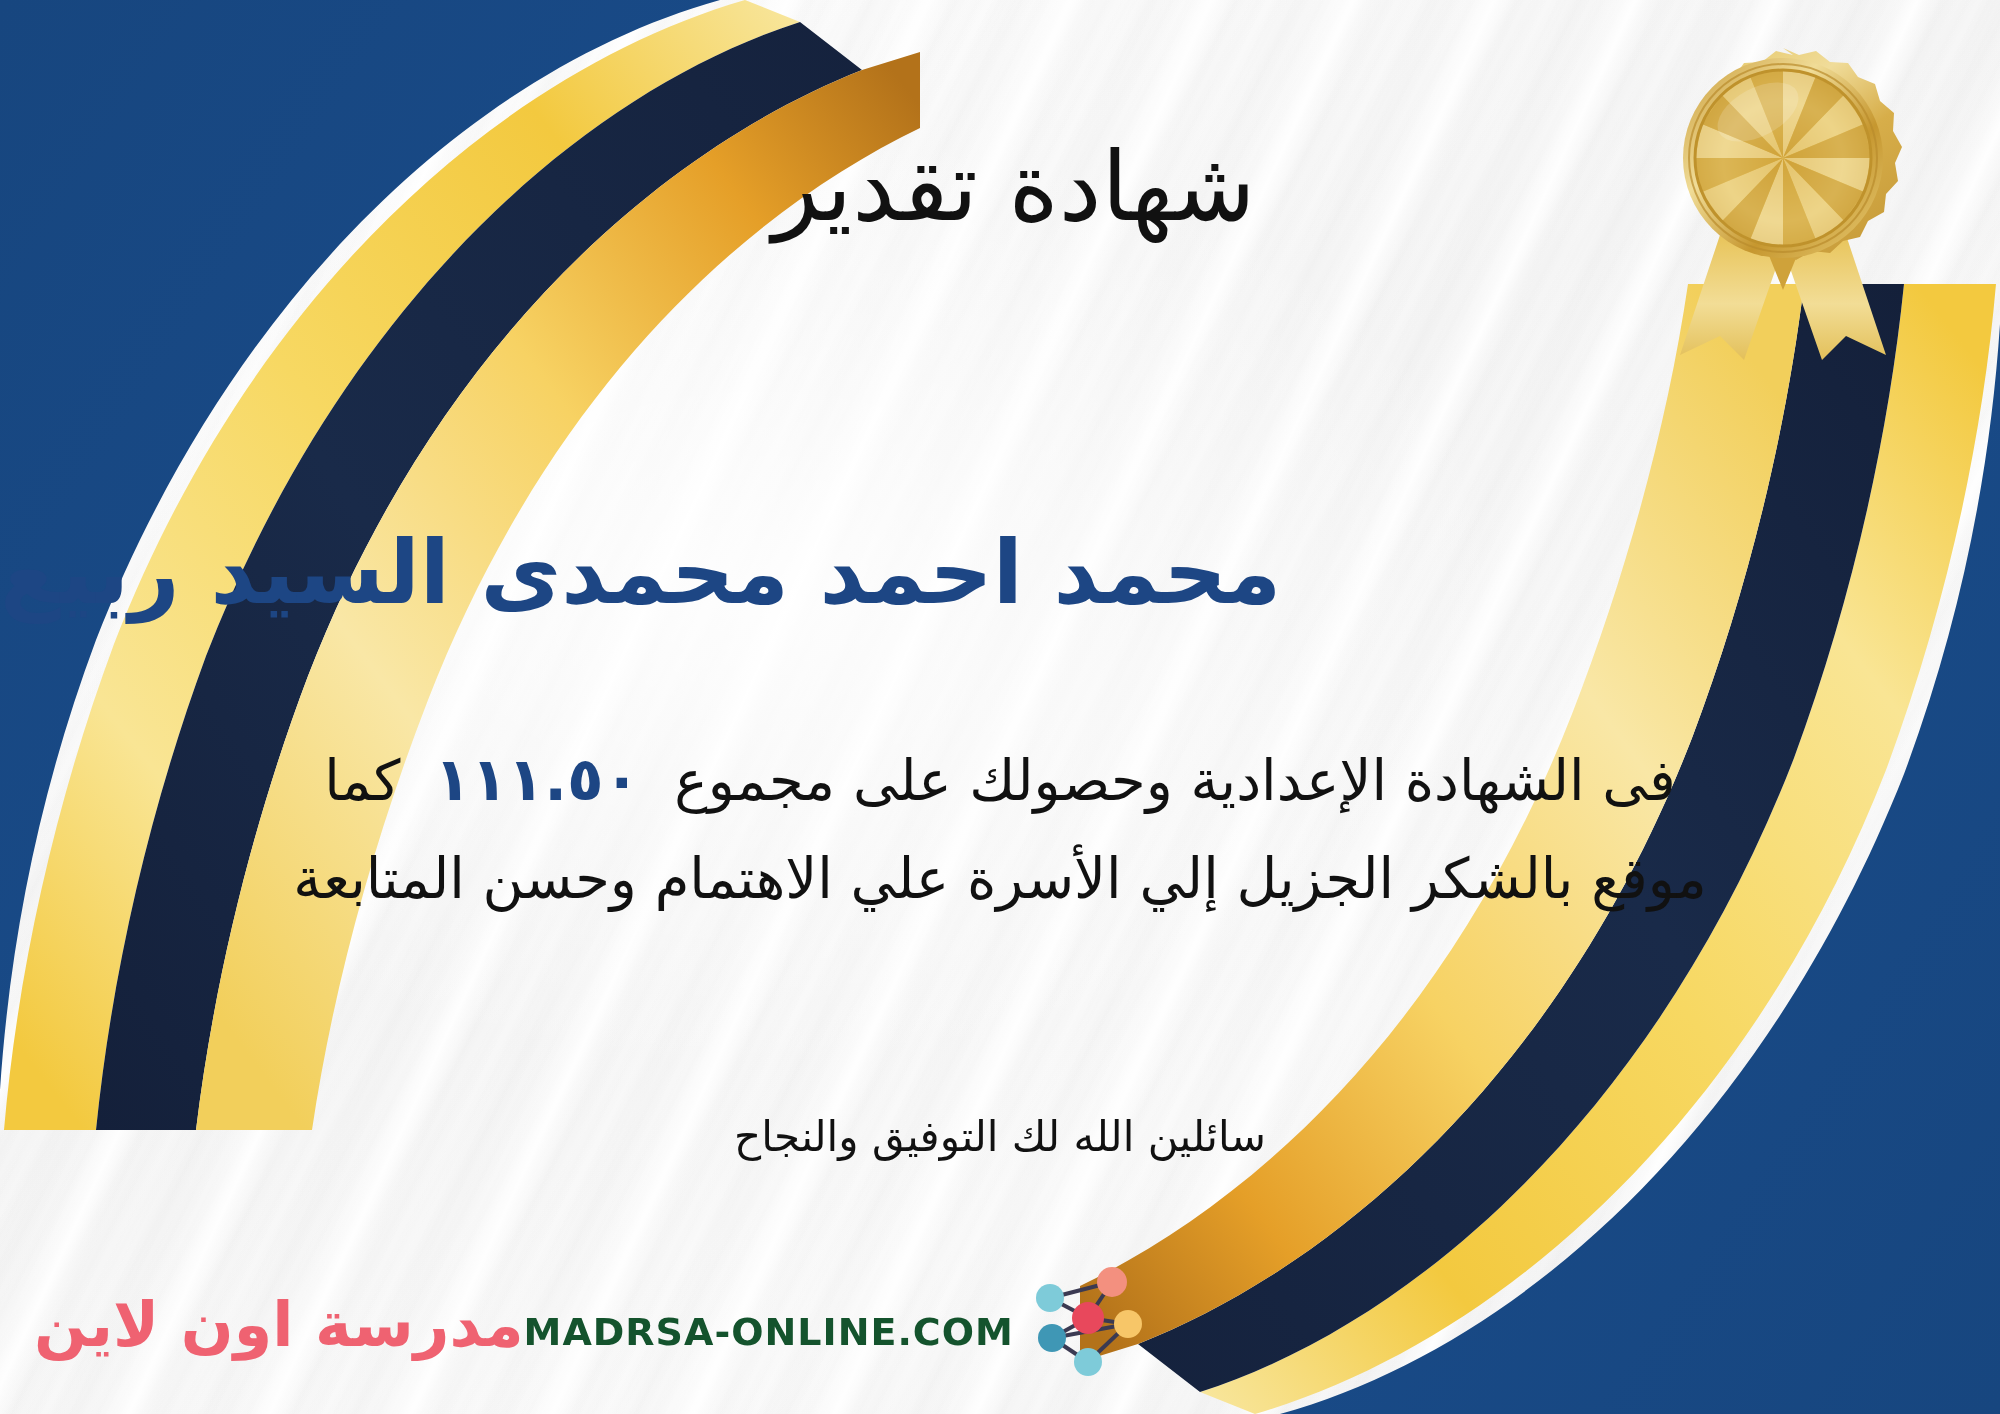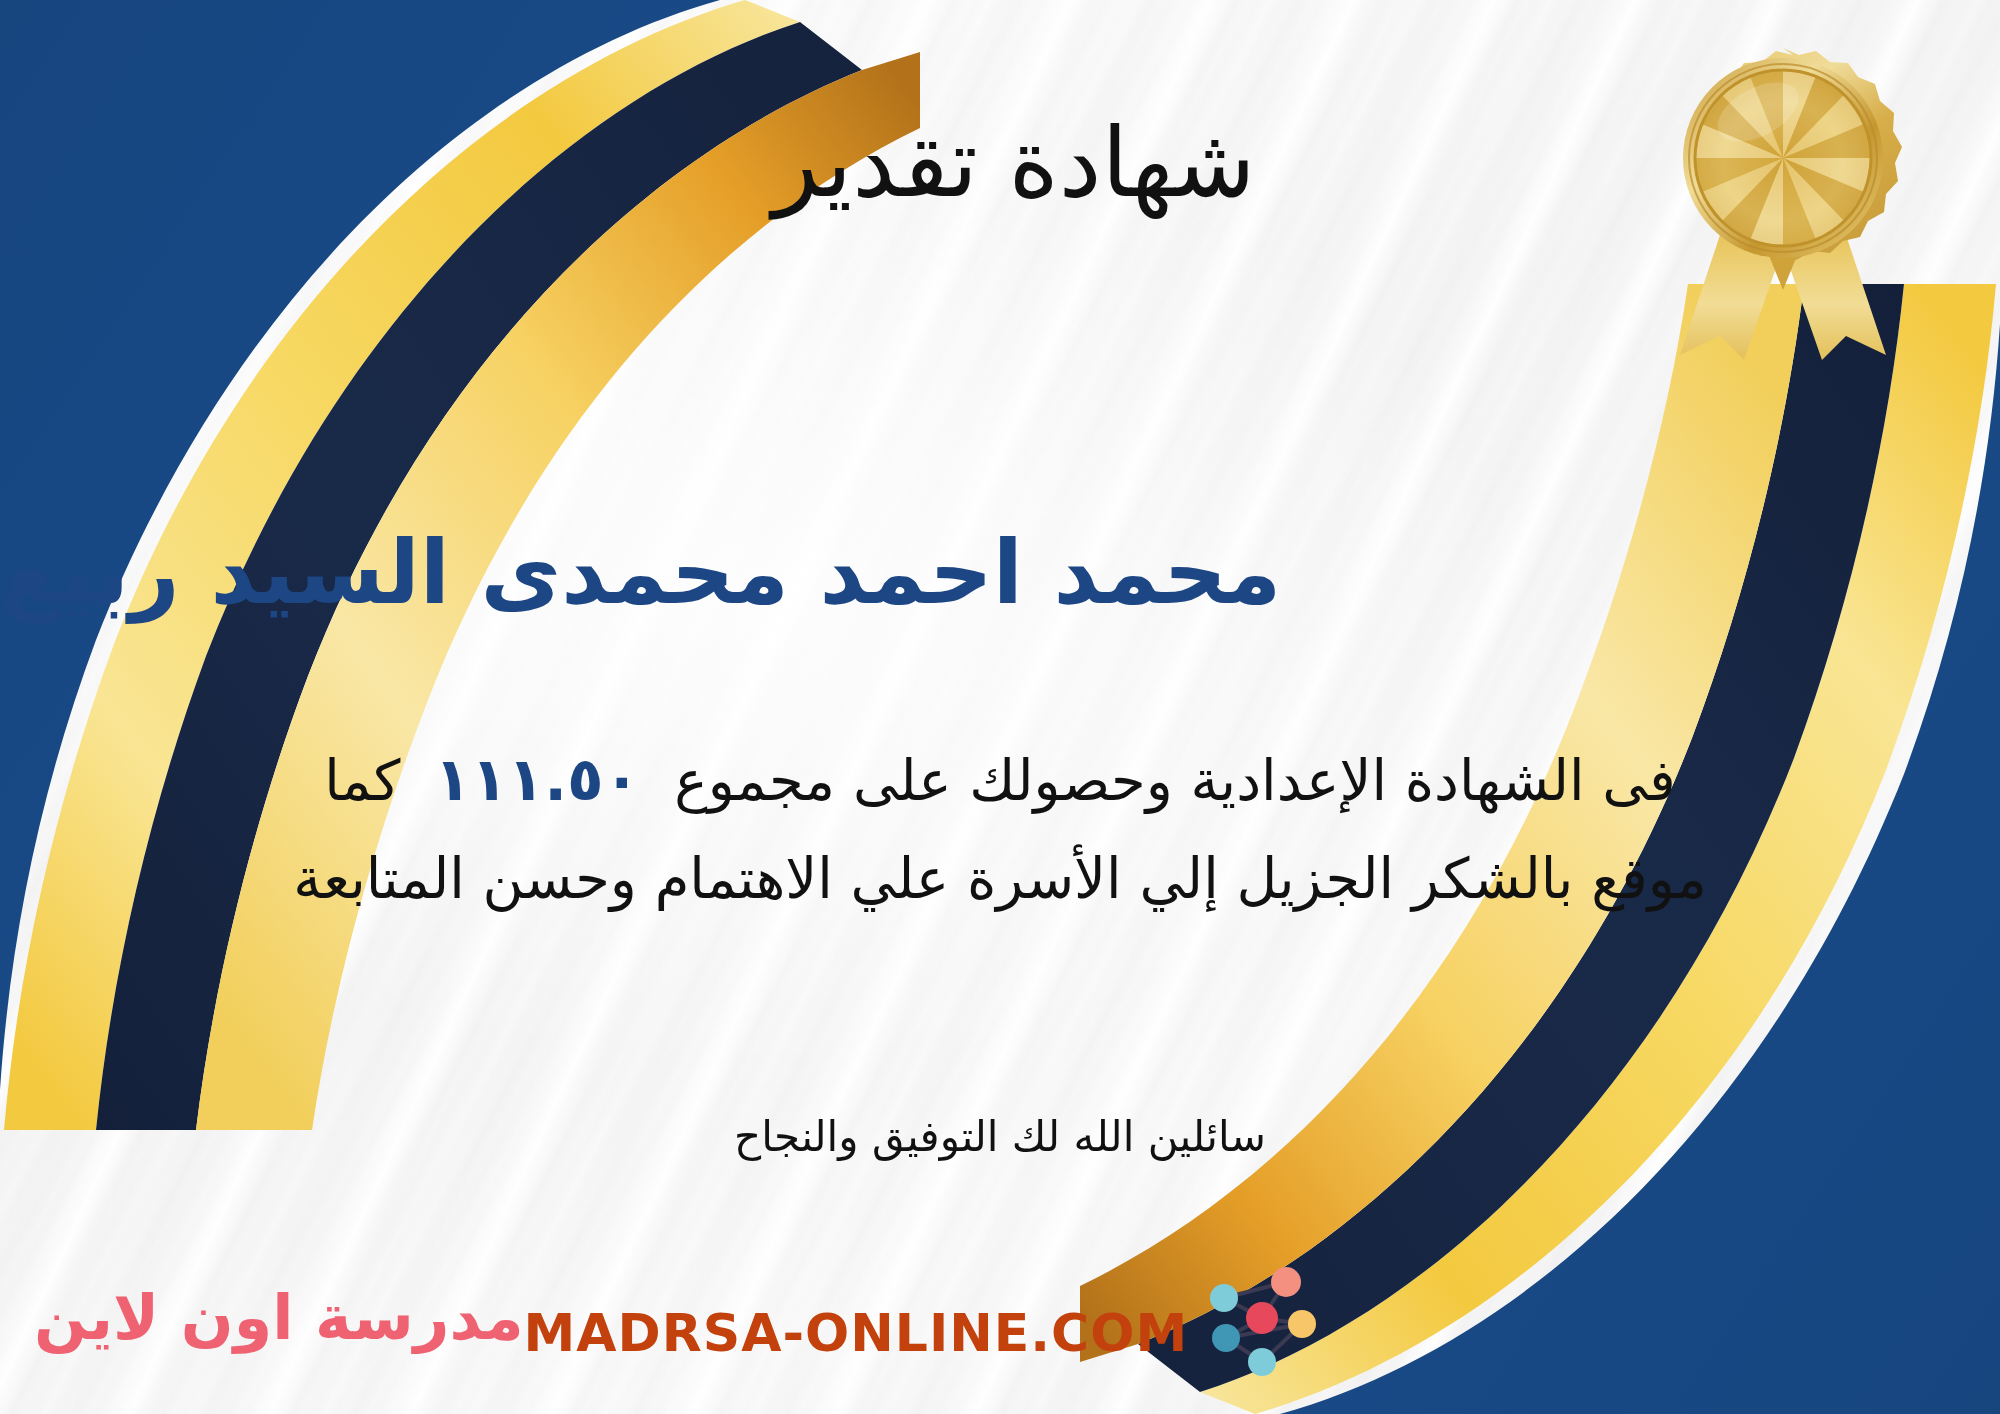--- a/index.html
+++ b/index.html
@@ -41,21 +41,21 @@
   .corner.tl{top:0;left:0;}
   .corner.br{bottom:0;right:0;}
 
   
   .medal{position:absolute;top:40px;right:92px;width:250px;height:320px;}
 
   
   .content{position:absolute;inset:0;}
 
   .title{
-    position:absolute;top:110px;left:0;right:0;
+    position:absolute;top:134px;left:0;right:0;
     text-align:center;
     font-size:96px;line-height:1.12;font-weight:400;
     color:#111111;
     letter-spacing:0px;
     direction:rtl;
     padding-left:28px;
   }
   .name{
     position:absolute;top:520px;left:0;right:0;
     text-align:left;
@@ -86,21 +86,21 @@
   .logo{
     position:absolute;left:34px;bottom:26px;
     display:flex;align-items:center;gap:10px;direction:ltr;
   }
   .logo-text{display:flex;flex-direction:row;align-items:flex-start;}
   .logo-ar{
     font-size:62px;font-weight:700;color:#ef6271;line-height:1.0;
     direction:rtl;letter-spacing:0px;
   }
   .logo-en{
-    font-size:52px;font-weight:700;color:#c2410c;line-height:1.12;
+    font-size:38px;font-weight:700;color:#14532d;line-height:1.12;
     letter-spacing:1px;margin-top:17px;
     font-family:"DejaVu Sans","Liberation Sans",sans-serif;
   }
   .logo-mark{width:120px;height:120px;flex:0 0 auto;margin-bottom:6px;}
 </style>
 </head>
 <body>
 
 <div id="cert">
 

